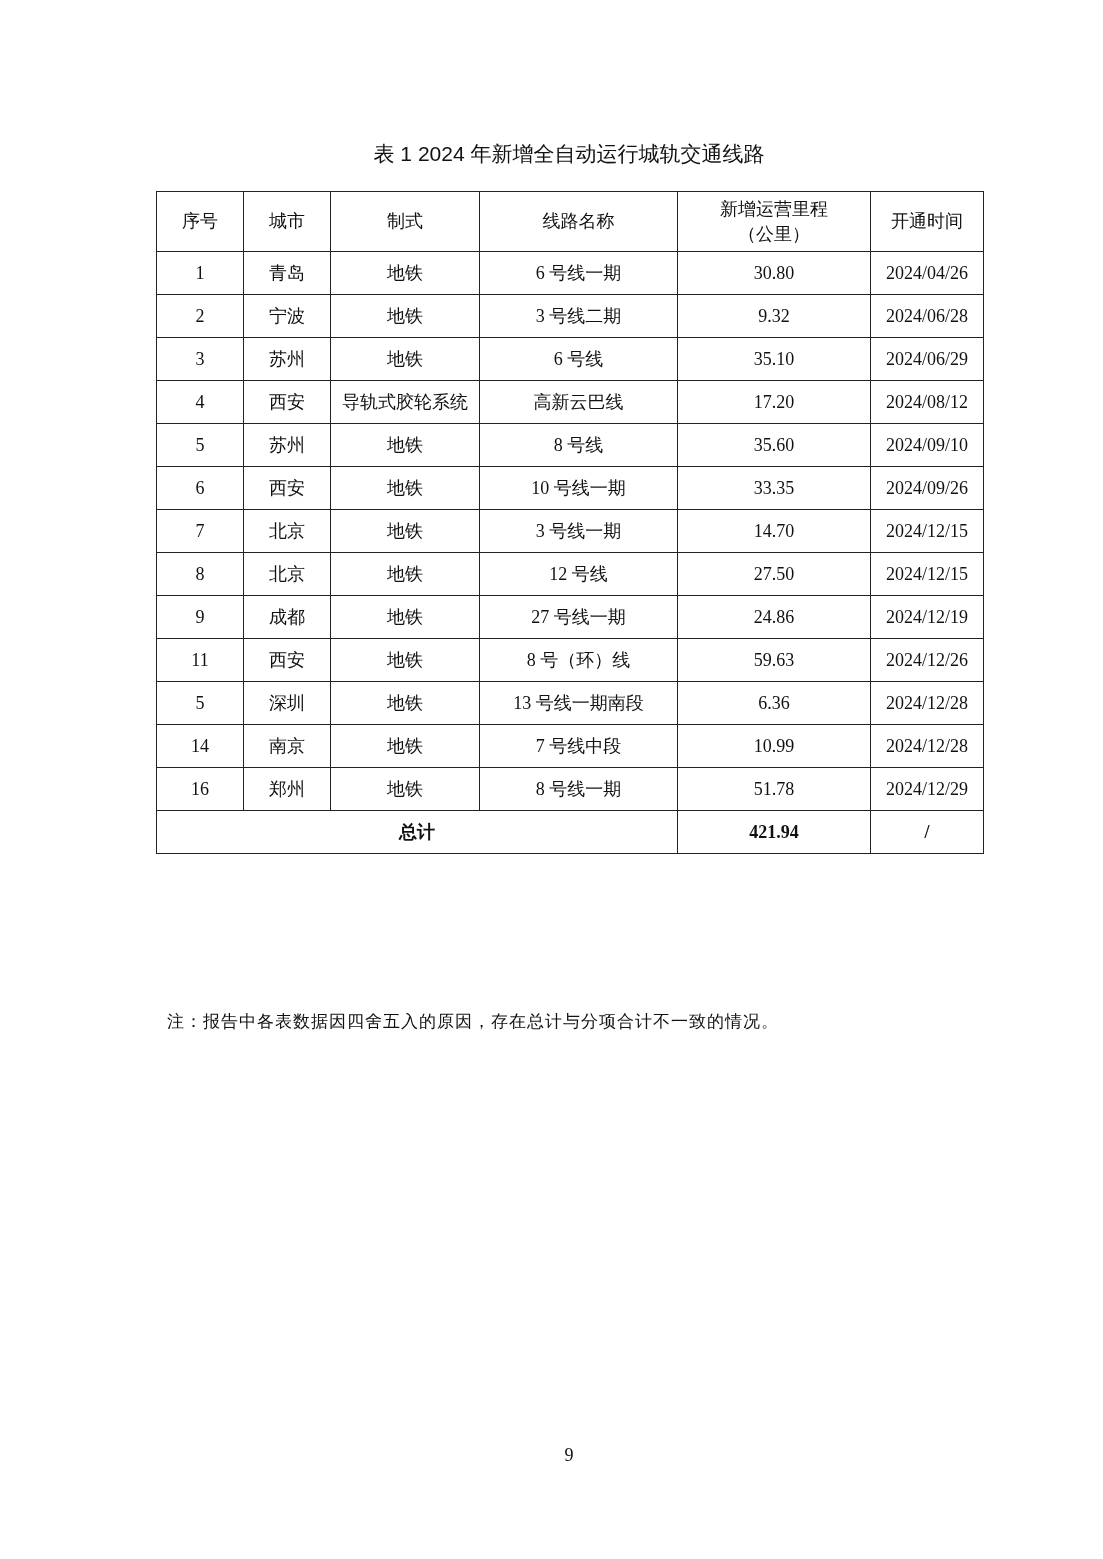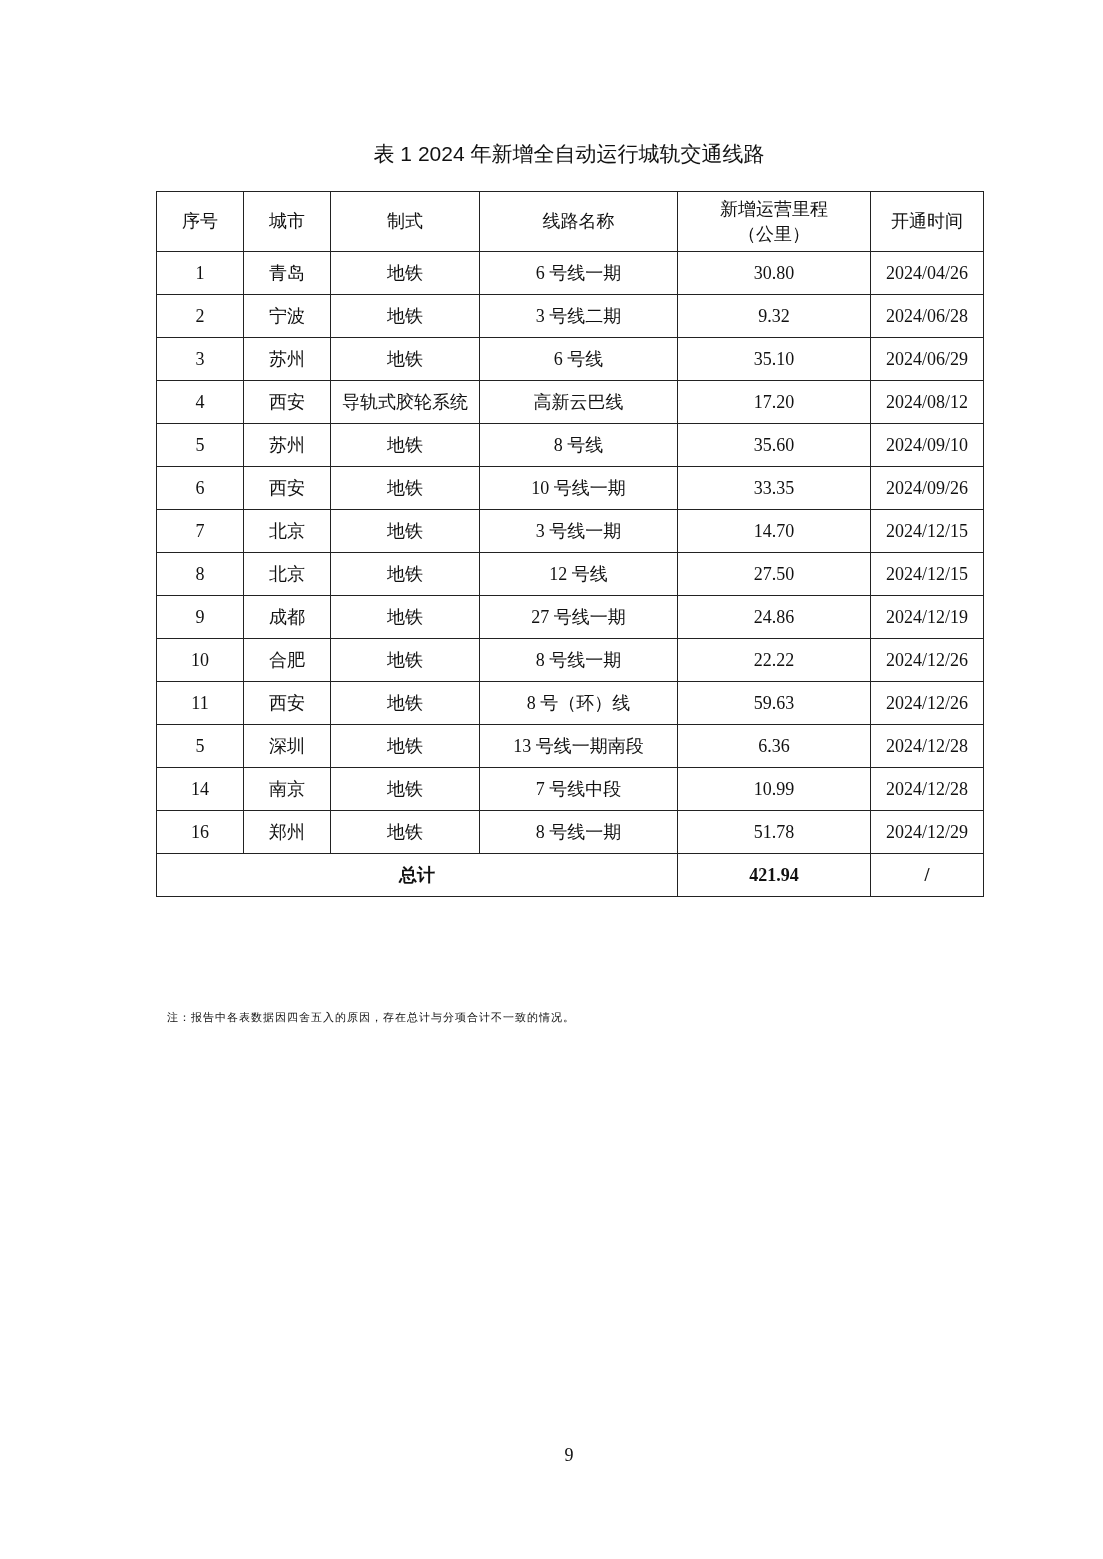--- a/index.html
+++ b/index.html
@@ -8,21 +8,21 @@
   .title { position: absolute; top: 140px; left: 0; width: 1138px; text-align: center;
            font-family: "Liberation Sans", "DejaVu Sans", sans-serif; font-size: 21px; color: #111; }
   .title .num { }
   table.main { position: absolute; left: 156px; top: 191px; border-collapse: collapse;
                table-layout: fixed; width: 827px; }
   table.main td, table.main th { border: 1px solid #222; text-align: center; vertical-align: middle;
                font-size: 18px; font-weight: normal; padding: 0; color: #111; }
   table.main th { height: 59px; font-size: 18px; line-height: 25px; }
   table.main td { height: 42px; }
   table.main tr.total td { height: 42px; font-weight: bold; }
-  .note { position: absolute; left: 167px; top: 1010px; font-size: 11px; color: #111; letter-spacing: 1px; }
+  .note { position: absolute; left: 167px; top: 1010px; font-size: 17px; color: #111; letter-spacing: 1px; }
   .page-num { position: absolute; left: 0; width: 1138px; top: 1445px; text-align: center; font-size: 18px; color: #111; }
 </style>
 </head>
 <body>
 
 <div class="title">
   <span class="num">表 1</span>
   <span>2024 年新增全自动运行城轨交通线路</span>
 </div>
 
@@ -115,28 +115,20 @@
       </tr>
       <tr>
         <td>9</td>
         <td>成都</td>
         <td>地铁</td>
         <td>27 号线一期</td>
         <td>24.86</td>
         <td>2024/12/19</td>
       </tr>
       <tr>
-        <td>10</td>
-        <td>合肥</td>
-        <td>地铁</td>
-        <td>8 号线一期</td>
-        <td>22.22</td>
-        <td>2024/12/26</td>
-      </tr>
-      <tr>
         <td>11</td>
         <td>西安</td>
         <td>地铁</td>
         <td>8 号（环）线</td>
         <td>59.63</td>
         <td>2024/12/26</td>
       </tr>
       <tr>
         <td>5</td>
         <td>深圳</td>

